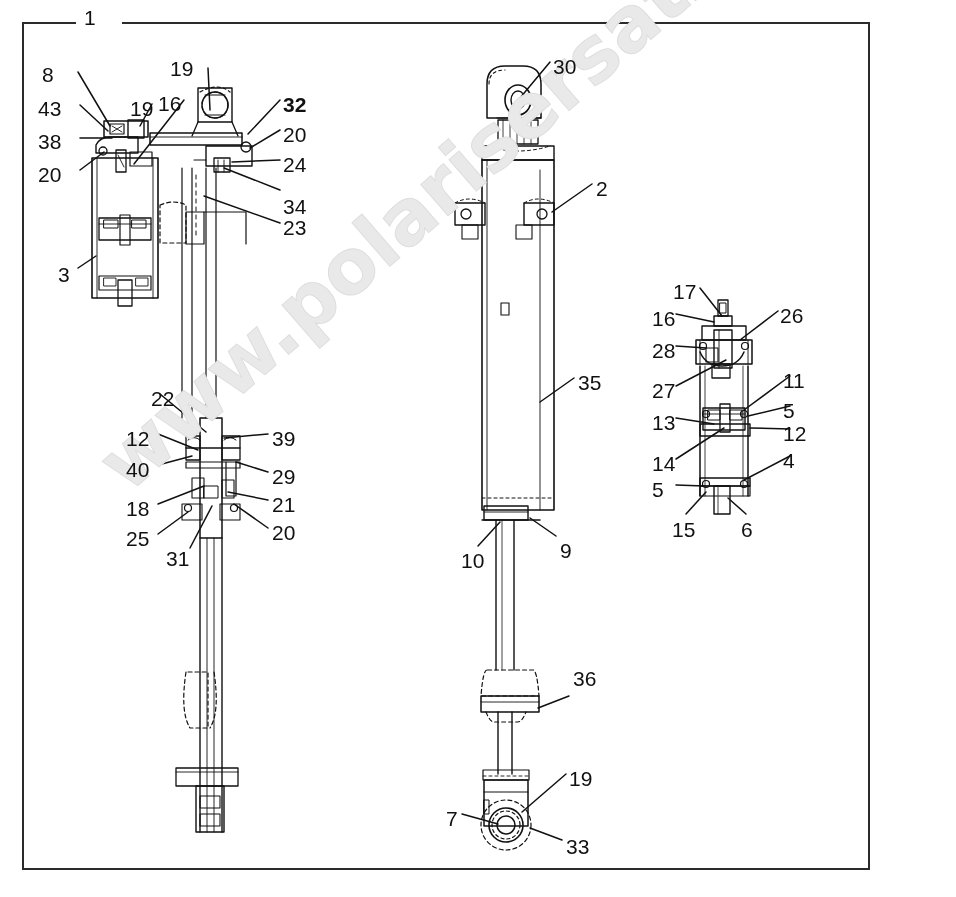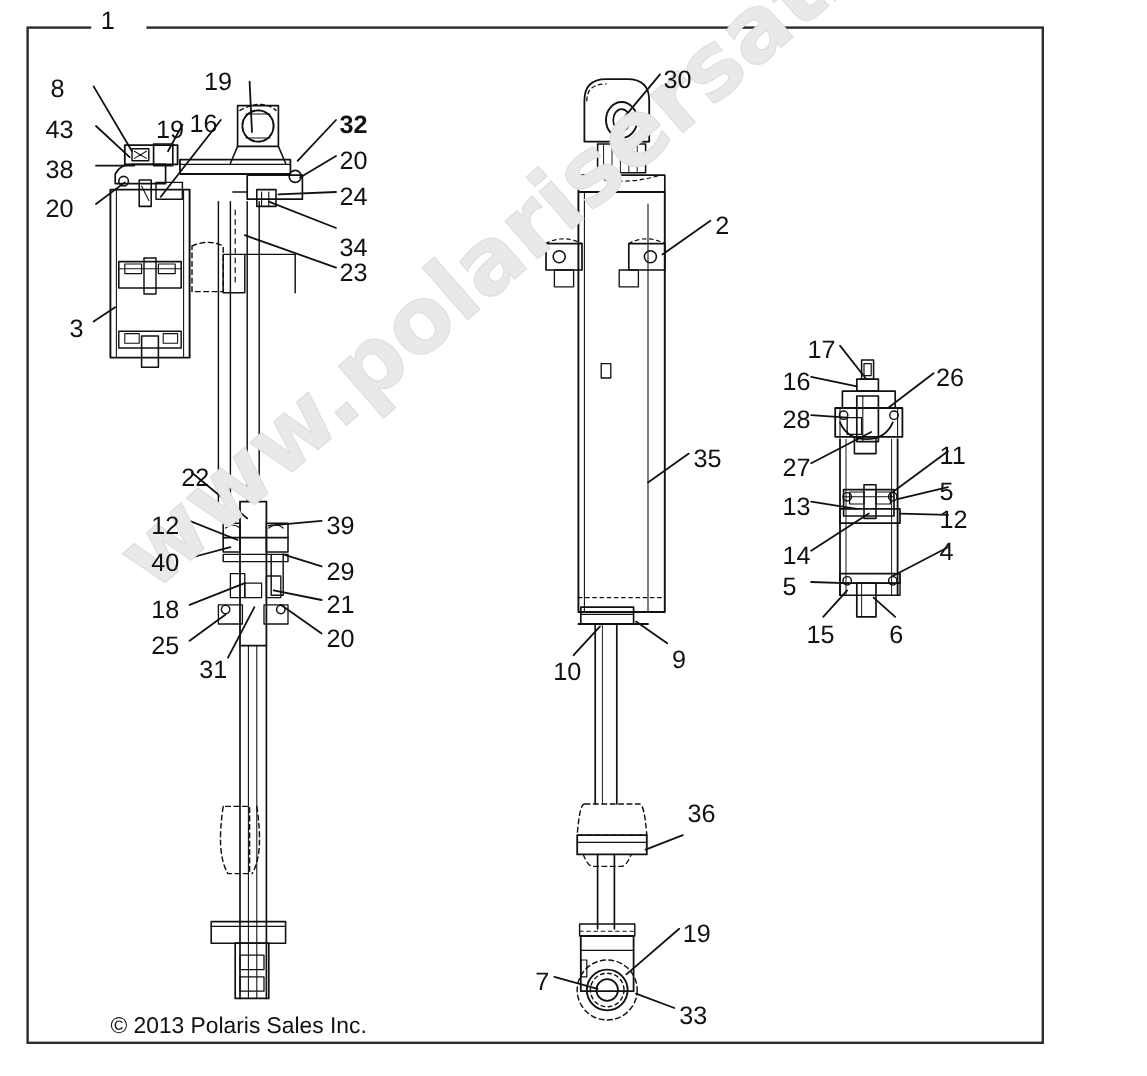--- a/index.html
+++ b/index.html
@@ -380,15 +380,14 @@
     <span class="callout" style="left:783px; top:400px;">5</span>
     <span class="callout" style="left:652px; top:412px;">13</span>
     <span class="callout" style="left:783px; top:423px;">12</span>
     <span class="callout" style="left:652px; top:453px;">14</span>
     <span class="callout" style="left:783px; top:450px;">4</span>
     <span class="callout" style="left:652px; top:479px;">5</span>
     <span class="callout" style="left:672px; top:519px;">15</span>
     <span class="callout" style="left:741px; top:519px;">6</span>
   </div>
 
-  <div id="copyright">© 2013 Polaris Sales Inc.</div>
 
 </div>
 
 </body></html>

